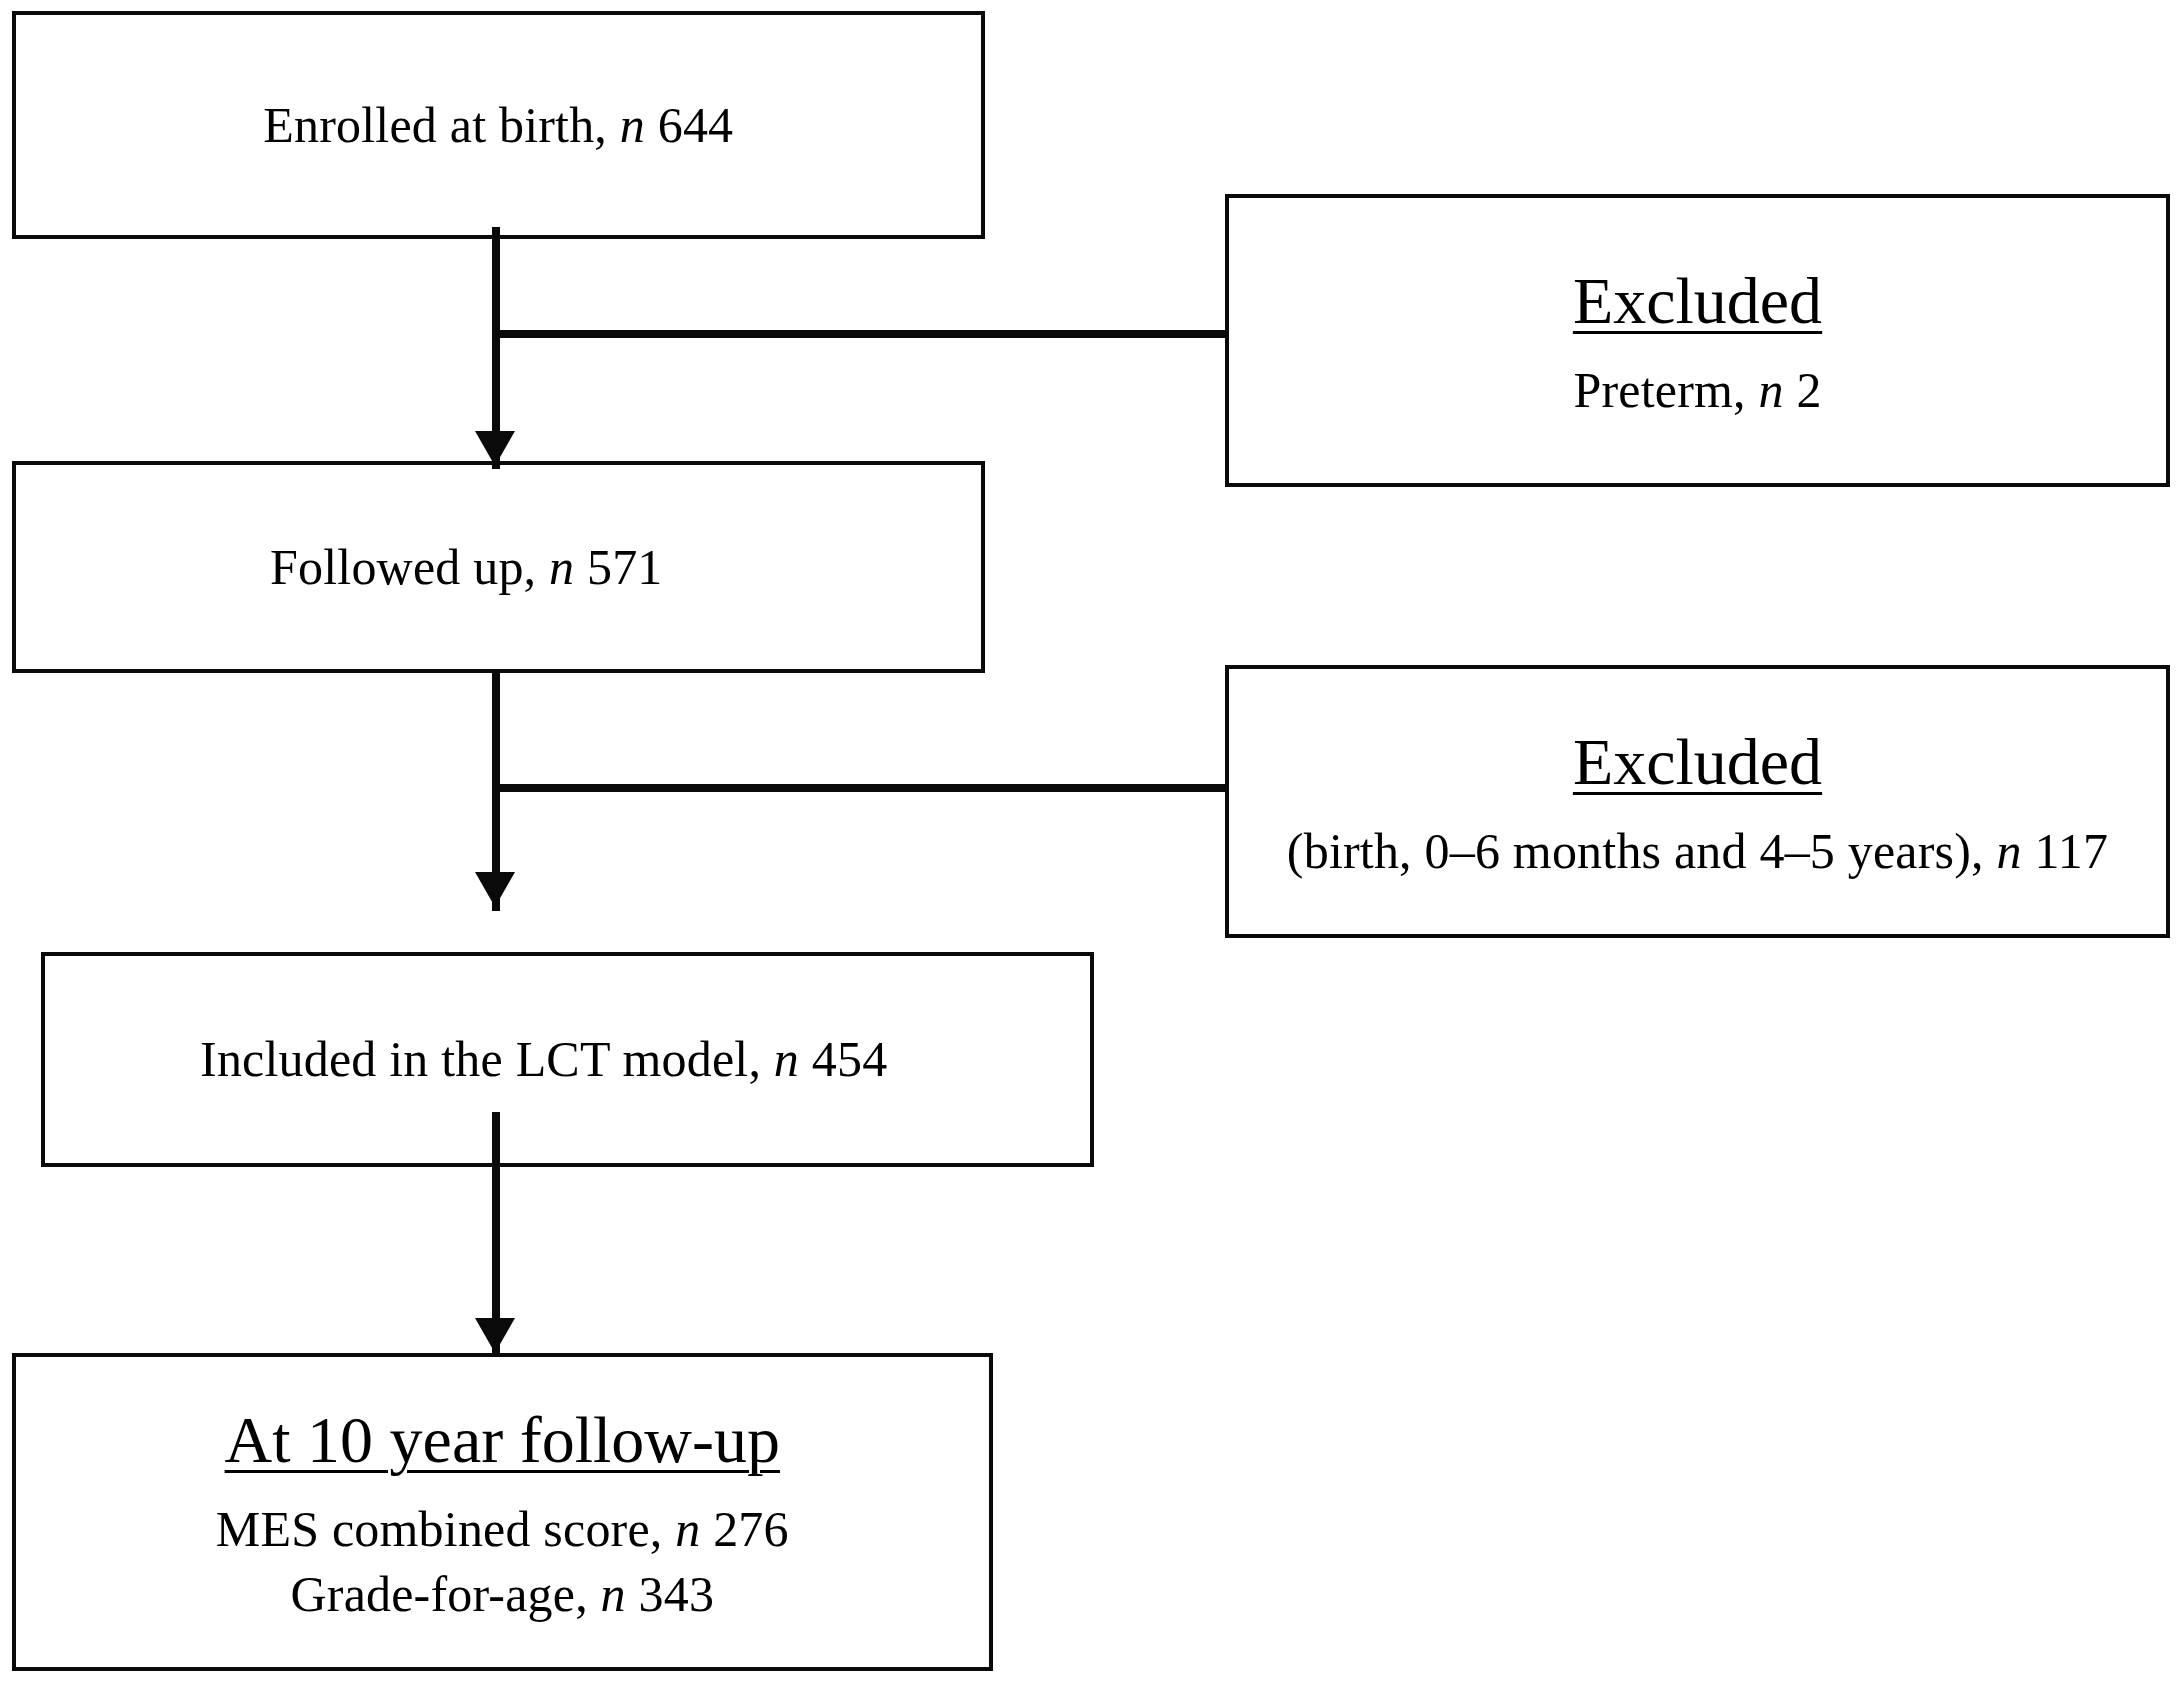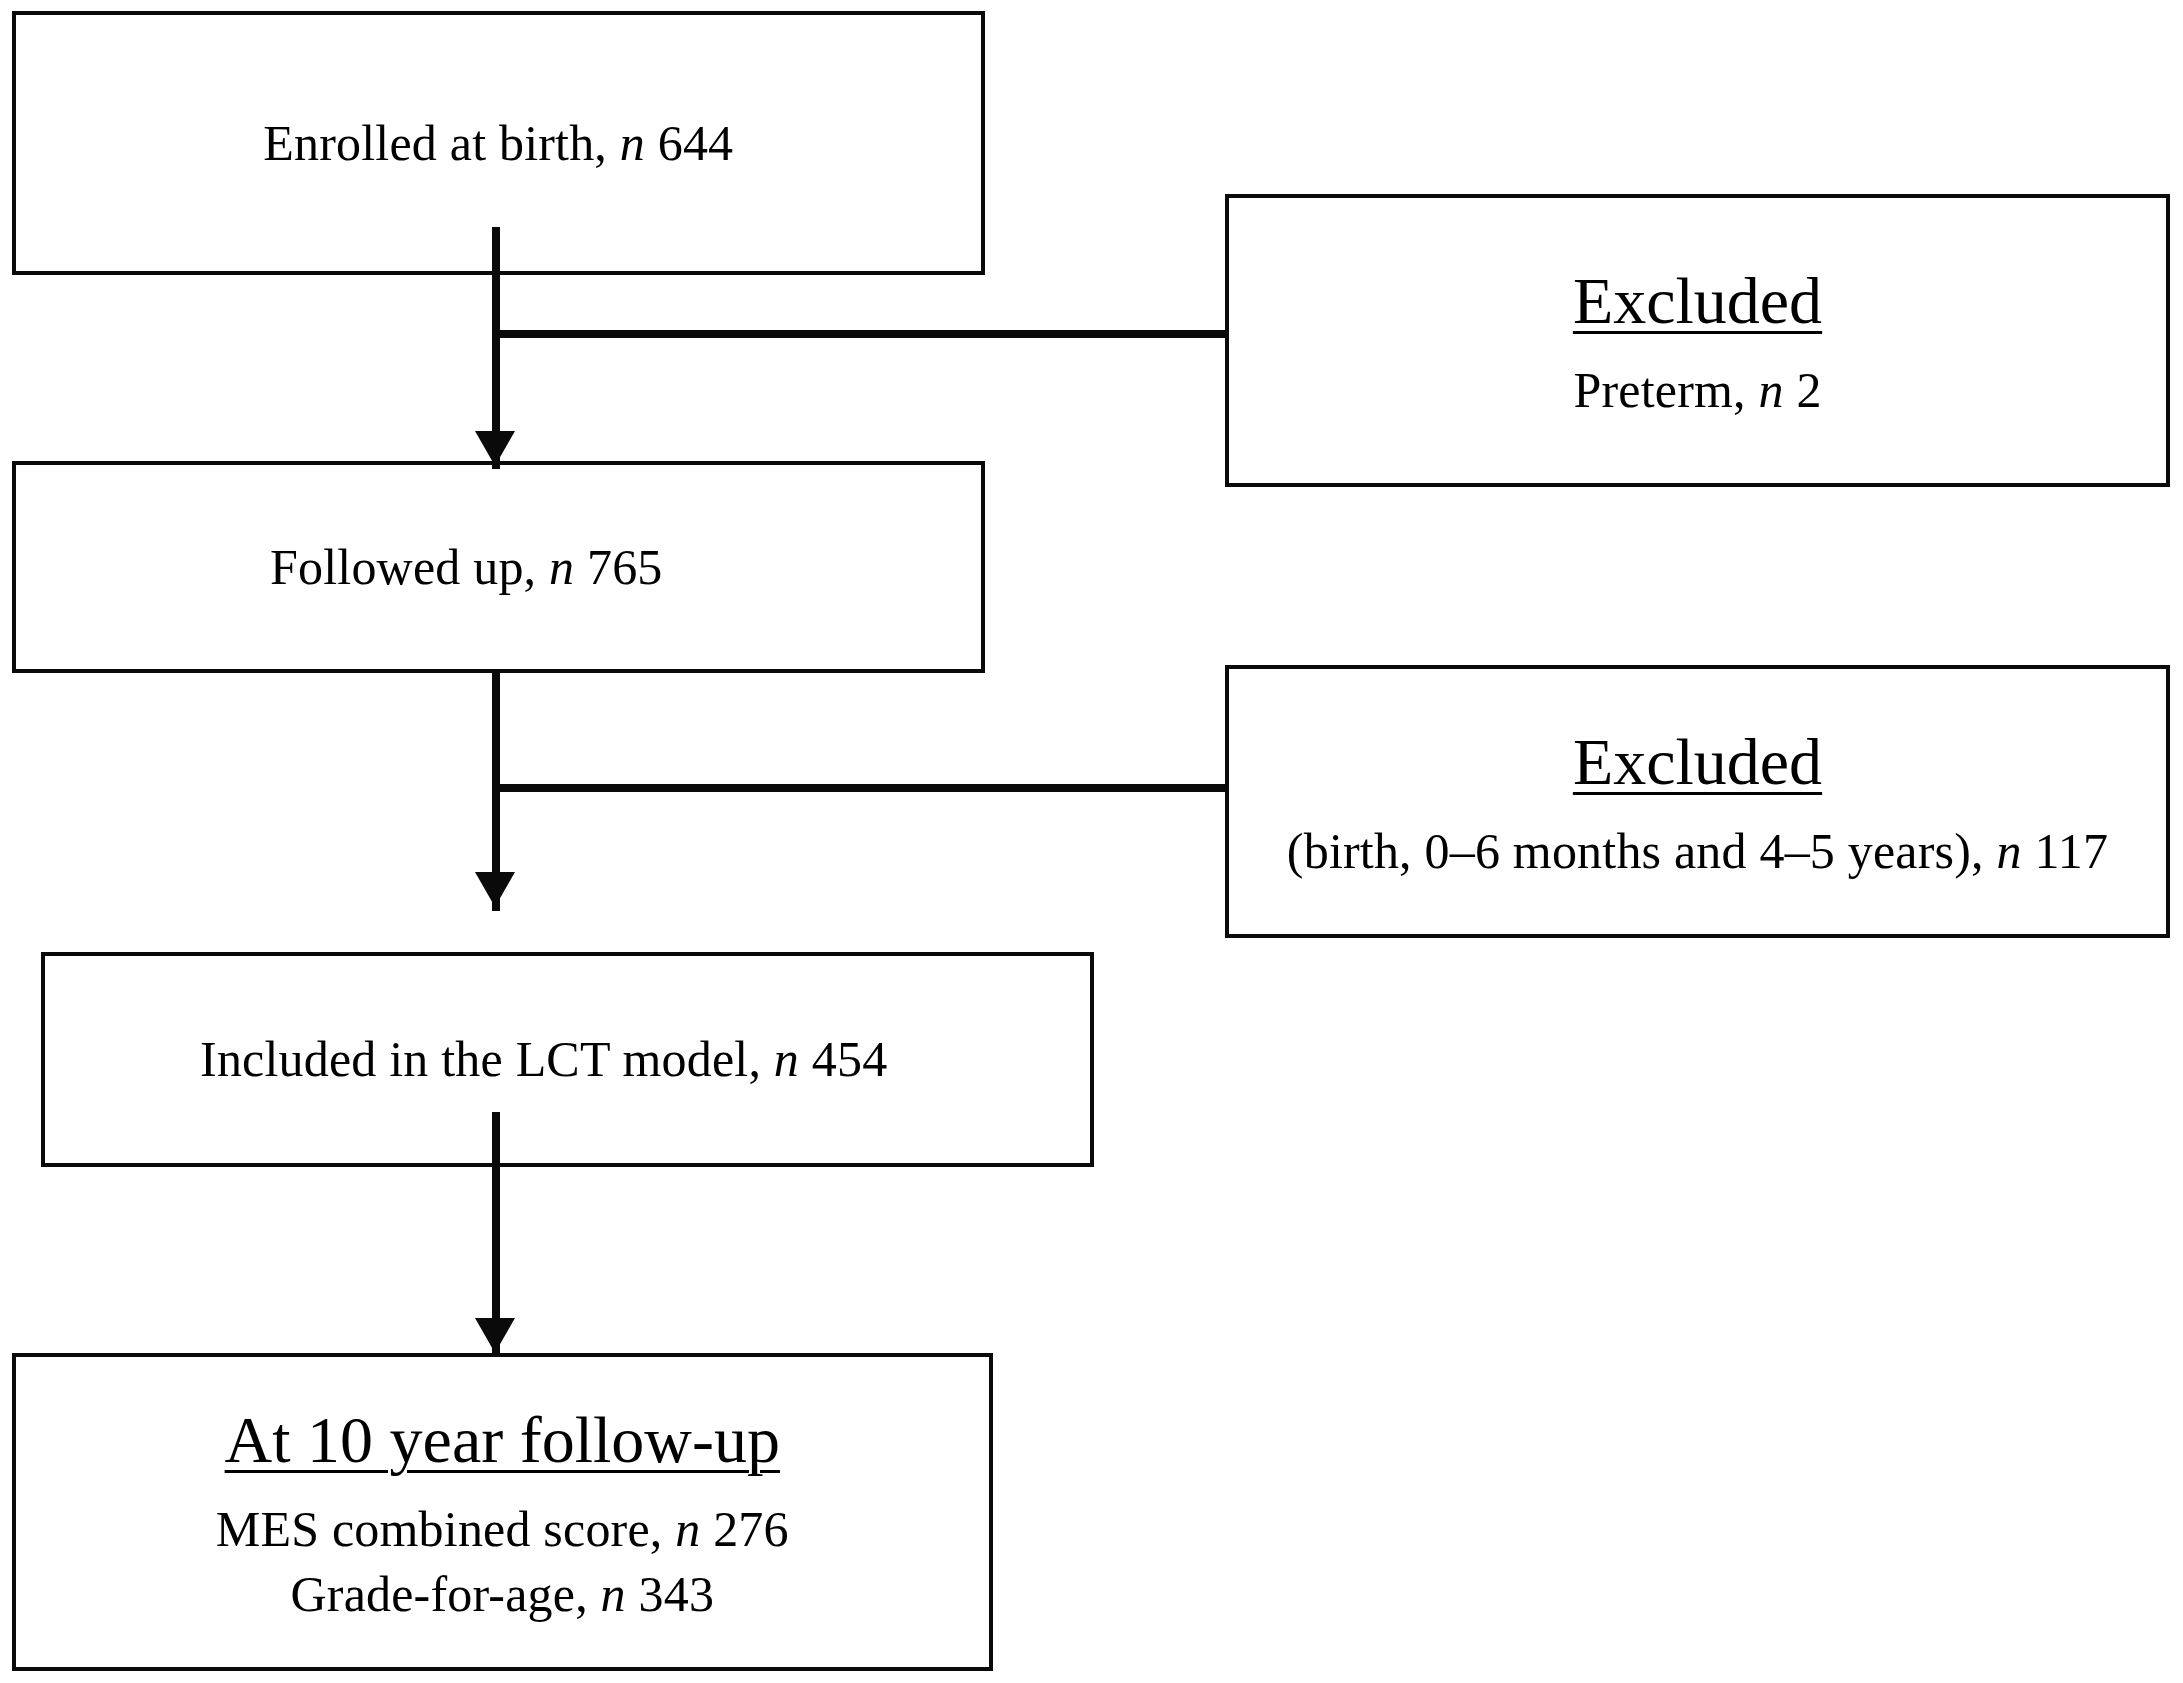--- a/index.html
+++ b/index.html
@@ -68,36 +68,36 @@
     border-left: 20px solid transparent;
     border-right: 20px solid transparent;
     border-top: 35px solid #0a0a0a;
   }
 </style>
 </head>
 <body>
 
 <div id="flow-canvas">
 
-  <div class="flow-box" style="left:11.8px; top:11px; width:973px; height:264px;">
+  <div class="flow-box" style="left:11.8px; top:11px; width:973px; height:228px;">
     <div class="box-line">
       <span>Enrolled at birth, </span><span class="en">n</span><span> 644</span>
     </div>
   </div>
 
   <div class="flow-box" style="left:1225px; top:194px; width:945px; height:293px;">
     <div class="box-heading">Excluded</div>
     <div class="box-line">
       <span>Preterm, </span><span class="en">n</span><span> 2</span>
     </div>
   </div>
 
   <div class="flow-box" style="left:11.8px; top:461px; width:973px; height:212px;">
     <div class="box-line" style="transform: translateX(-32px);">
-      <span>Followed up, </span><span class="en">n</span><span> 765</span>
+      <span>Followed up, </span><span class="en">n</span><span> 571</span>
     </div>
   </div>
 
   <div class="flow-box" style="left:1225px; top:665px; width:945px; height:273px;">
     <div class="box-heading">Excluded</div>
     <div class="box-line">
       <span>(birth, 0–6 months and 4–5 years), </span><span class="en">n</span><span> 117</span>
     </div>
   </div>
 

